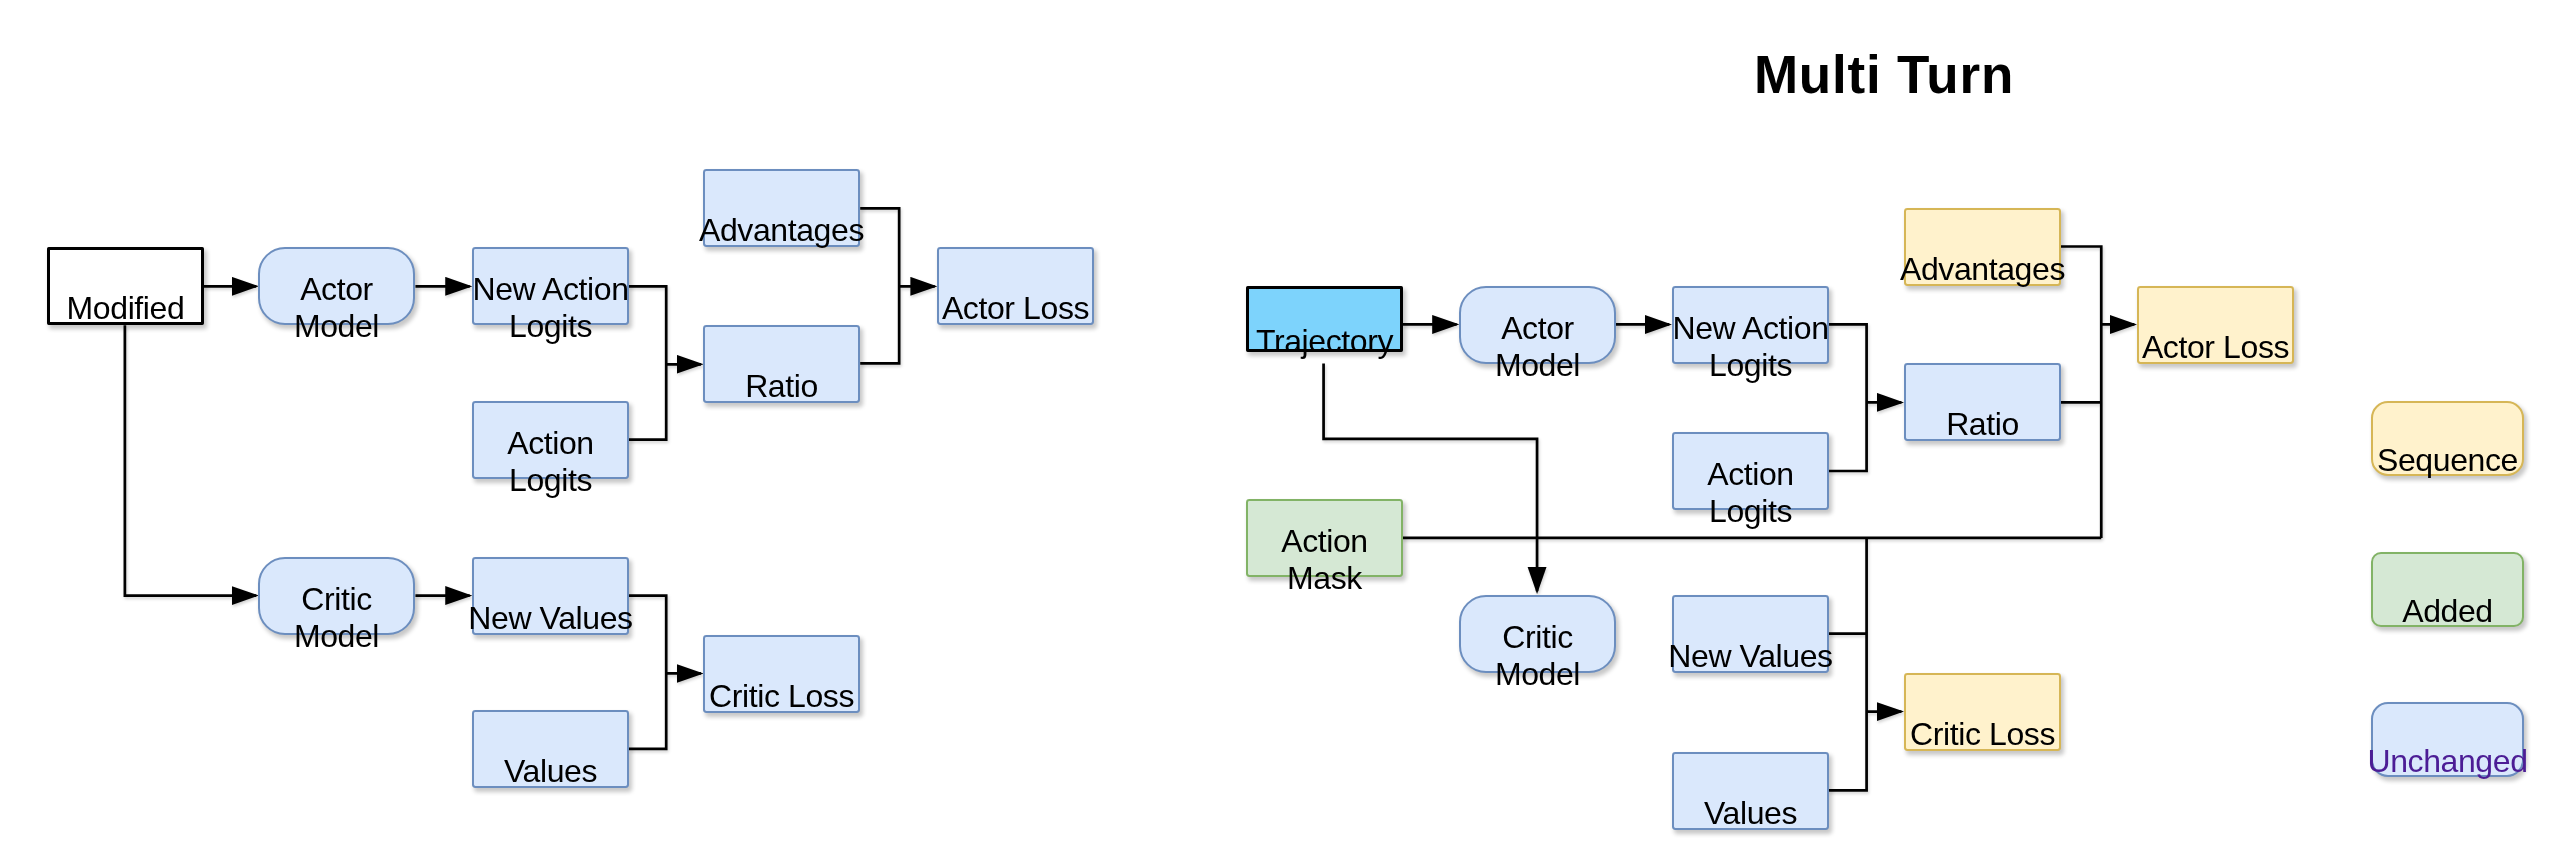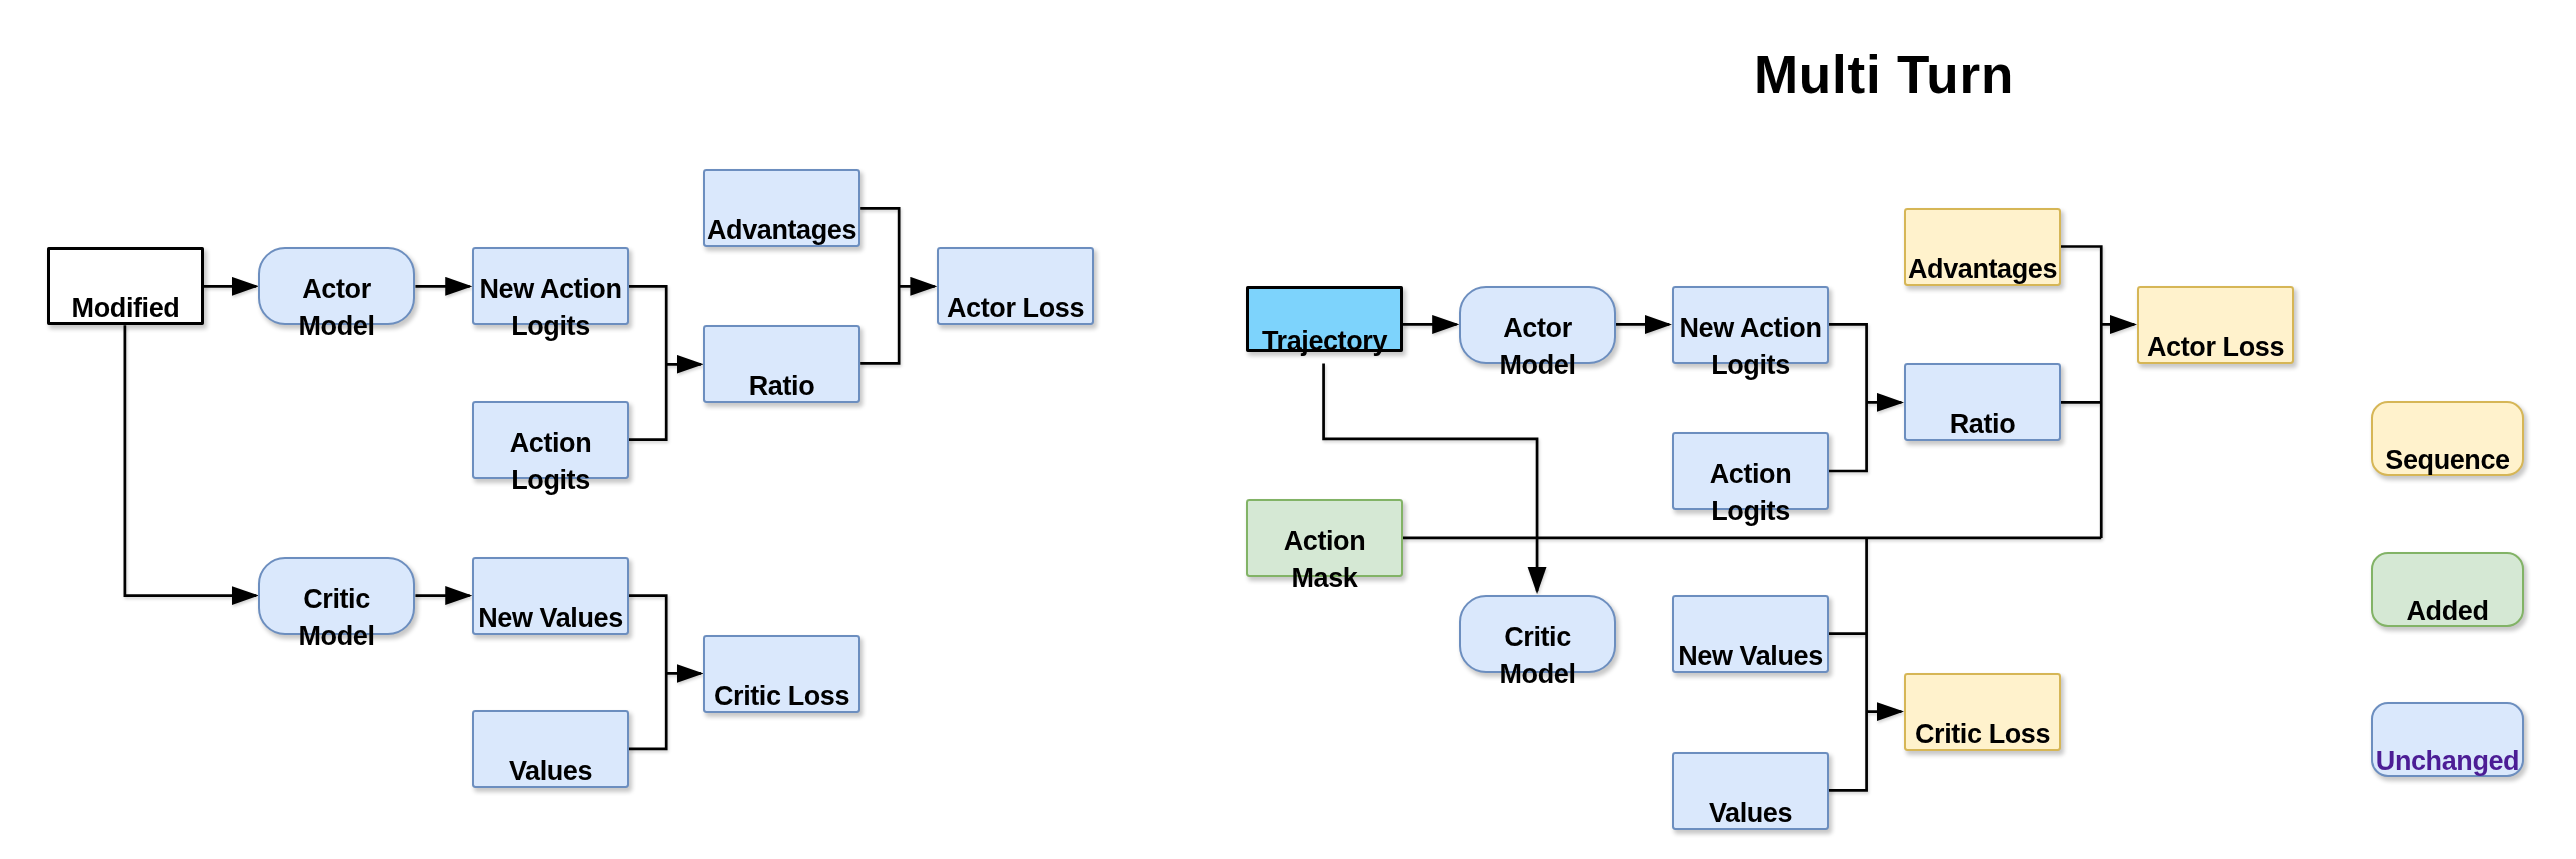--- a/index.html
+++ b/index.html
@@ -47,22 +47,22 @@
     box-sizing: border-box;
     border-style: solid;
     border-width: 2.5px;
     display: flex;
     align-items: center;
     justify-content: center;
     text-align: center;
     box-shadow: 2.5px 3.4px 4.2px rgba(0,0,0,0.22);
   }
   .node span {
-    font-size: 27px;
-    font-weight: 700;
+    font-size: 32px;
+    font-weight: 400;
     line-height: 37px;
     letter-spacing: -0.4px;
     color: #000000;
     white-space: pre;
     margin-top: 44px;
   }
   .shape-plain   { border-radius: 1.7px; }
   .shape-rect    { border-radius: 3.4px; }
   .shape-rounded { border-radius: 27px; }
   .shape-legend  { border-radius: 17px; }
@@ -178,21 +178,21 @@
       </div>
       <div class="node shape-rect" style="left: 1672px; top: 752px; width: 157px; height: 78px; background: rgb(218, 232, 252); border-color: rgb(108, 142, 191);">
         <span style="color: rgb(0, 0, 0);">Values</span>
       </div>
       <div class="node shape-rect" style="left: 1904px; top: 673px; width: 157px; height: 78px; background: rgb(255, 242, 204); border-color: rgb(214, 182, 86);">
         <span style="color: rgb(0, 0, 0);">Critic Loss</span>
       </div>
       <div class="node shape-legend" style="left: 2371px; top: 401px; width: 153px; height: 75px; background: rgb(255, 242, 204); border-color: rgb(214, 182, 86);">
         <span style="color: rgb(0, 0, 0);">Sequence</span>
       </div>
-      <div class="node shape-legend" style="left: 2371px; top: 552px; width: 153px; height: 75px; background: rgb(213, 232, 212); border-color: rgb(130, 179, 102);">
+      <div class="node shape-legend" style="left: 2371px; top: 552px; width: 153px; height: 75px; background: rgb(213, 232, 212); border-color: rgb(130, 179, 102); border-radius: 10px;">
         <span style="color: rgb(0, 0, 0);">Added</span>
       </div>
       <div class="node shape-legend" style="left: 2371px; top: 702px; width: 153px; height: 75px; background: rgb(218, 232, 252); border-color: rgb(108, 142, 191);">
         <span style="color: #4c1d95;">Unchanged</span>
       </div>
     </div>
 </div>
 
 
 </body></html>

